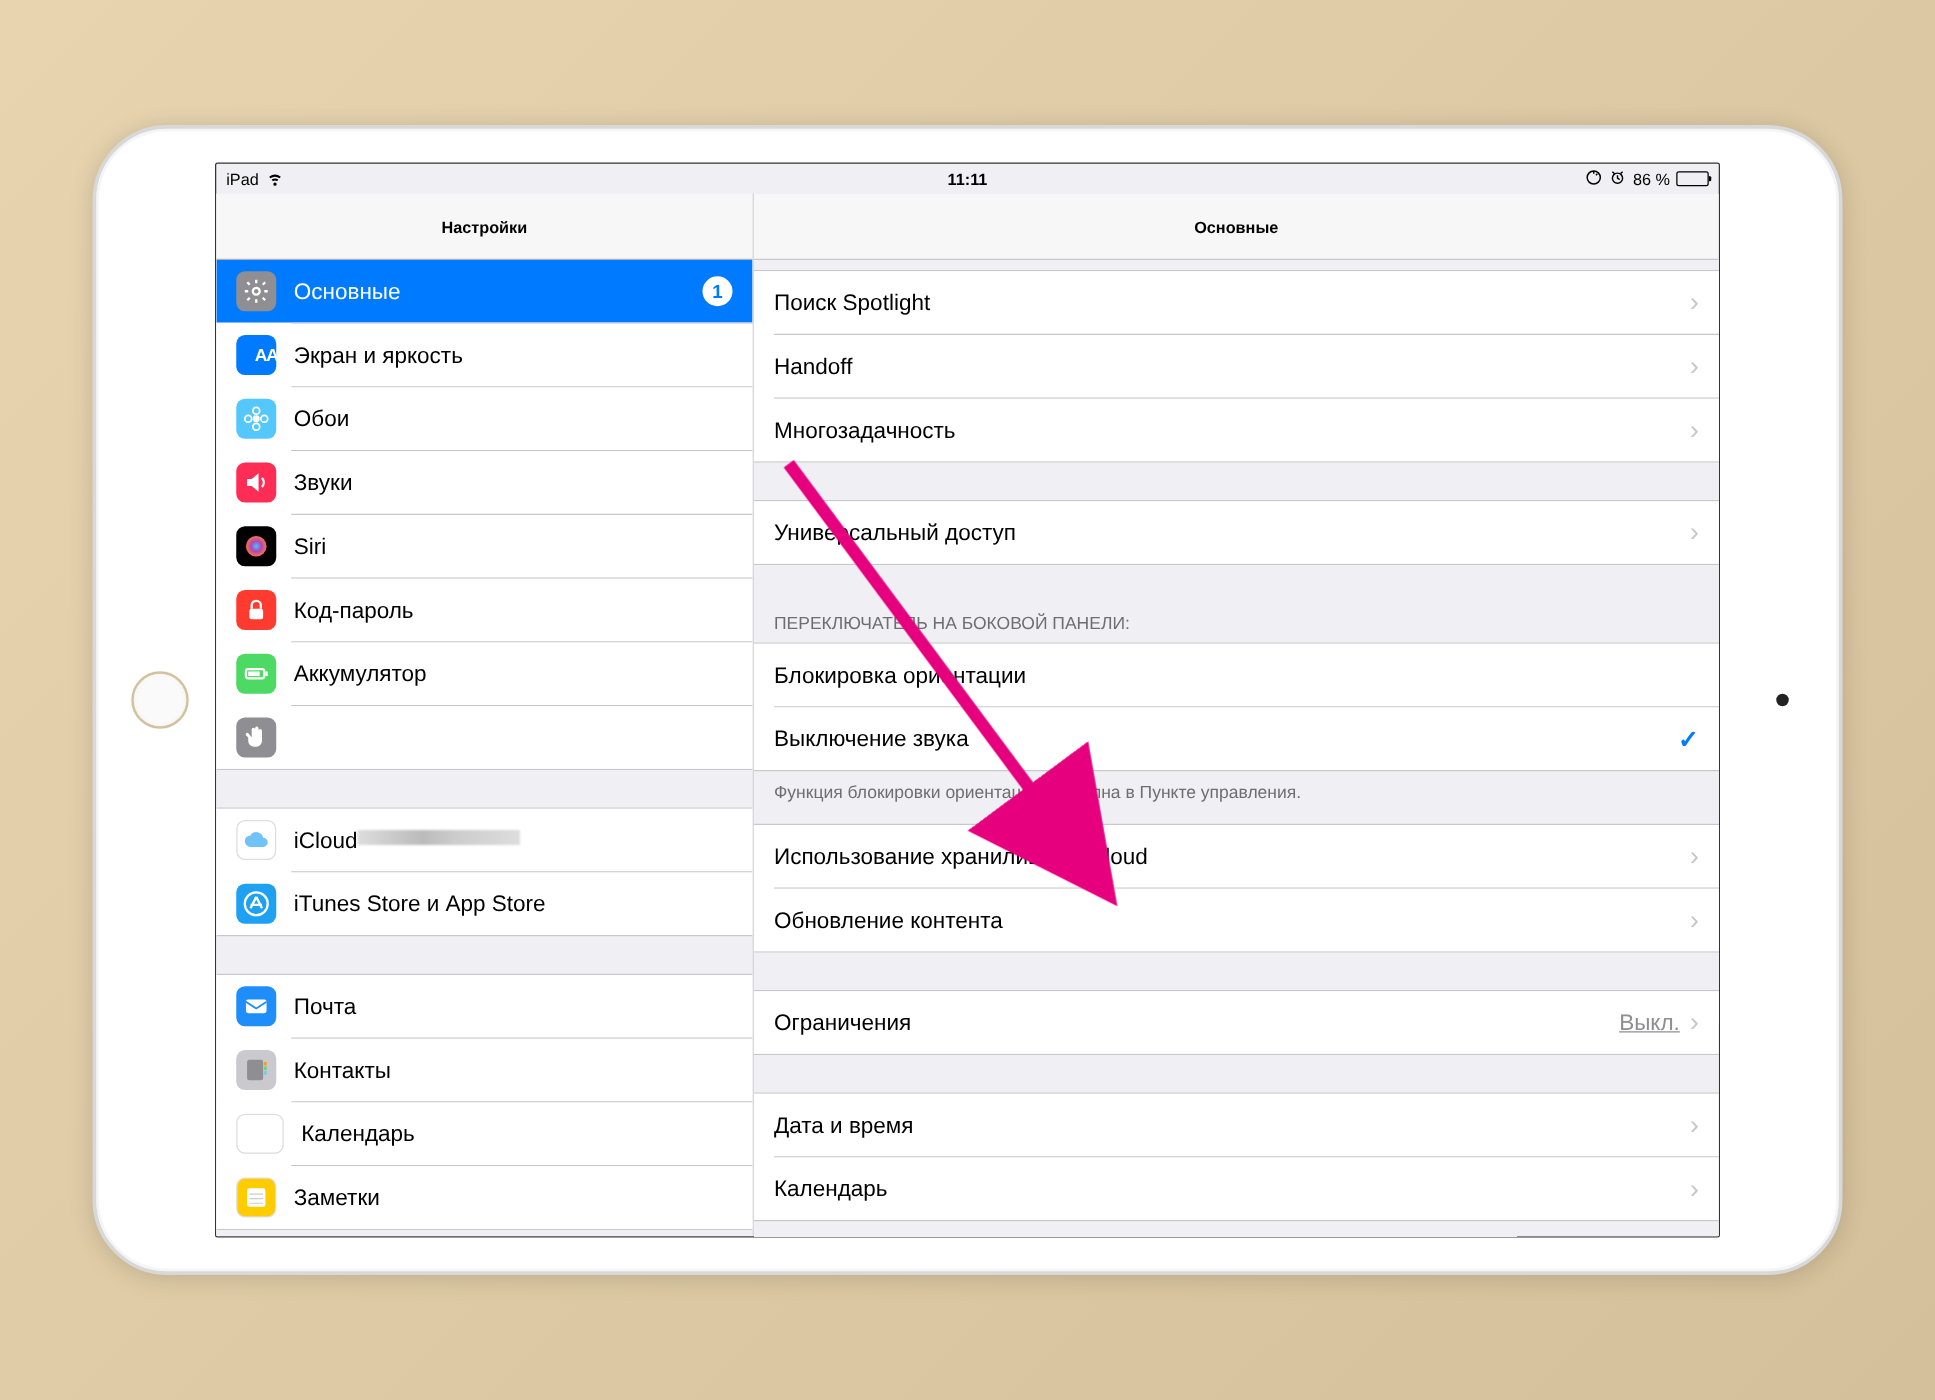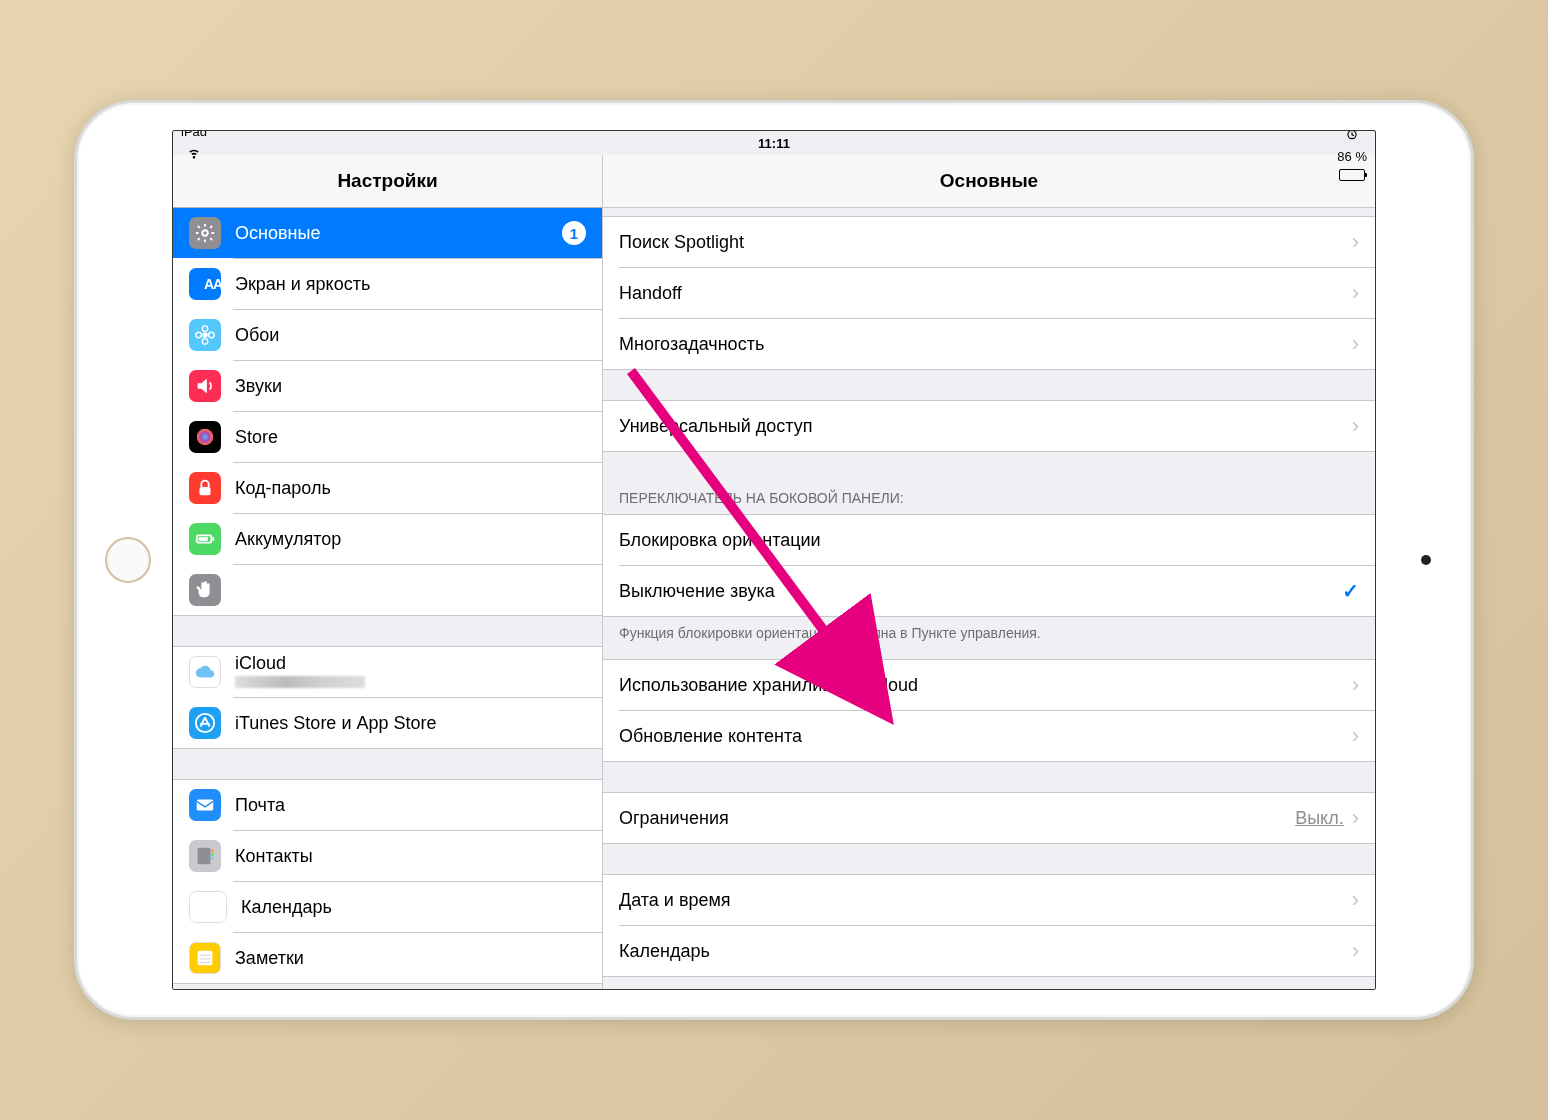--- a/index.html
+++ b/index.html
@@ -59,35 +59,35 @@
   height: 24px;
   display: flex;
   align-items: center;
   justify-content: space-between;
   padding: 0 8px;
   font-size: 13px;
   font-weight: 500;
   color: #000;
   position: relative;
 }
-.status-left, .status-right { display: flex; align-items: center; gap: 5px; flex-direction: column; }
+.status-left, .status-right { display: flex; align-items: center; gap: 5px; }
 .status-center { position: absolute; left: 50%; transform: translateX(-50%); font-weight: 600; }
 .battery-icon {
   display: inline-block; width: 26px; height: 12px; border: 1px solid #000; border-radius: 2px; position: relative;
 }
 .battery-icon::after { content: ""; position: absolute; right: -3px; top: 3px; width: 2px; height: 4px; background: #000; border-radius: 0 1px 1px 0; }
 .battery-fill { background: #000; height: 100%; width: 86%; }
 
 .content { display: flex; height: calc(100% - 24px); }
 .sidebar { width: 430px; border-right: 1px solid #c8c7cc; display: flex; flex-direction: column; background: #efeff4; }
 .detail { flex: 1; display: flex; flex-direction: column; background: #efeff4; overflow-y: auto; }
 
 .pane-header {
   height: 53px; display: flex; align-items: center; justify-content: center;
-  font-size: 19px; font-weight: 600; color: #000; background: #f7f7f8;
+  font-size: 13px; font-weight: 600; color: #000; background: #f7f7f8;
   border-bottom: 1px solid #c8c7cc;
 }
 .sidebar .pane-header { border-bottom: 1px solid #b0b0b5; }
 
 .list { background: #efeff4; flex: 1; overflow-y: auto; }
 .group { background: #fff; border-top: 1px solid #c8c7cc; border-bottom: 1px solid #c8c7cc; margin-bottom: 30px; }
 .sidebar .group { border-top: none; margin-bottom: 0; }
 .sidebar .group + .group { margin-top: 30px; border-top: 1px solid #c8c7cc; }
 .sidebar .separator-line { border-top: 1px solid #c8c7cc; margin-left: 60px; }
 
@@ -95,21 +95,21 @@
   display: flex; align-items: center; min-height: 50px; padding: 0 16px;
   background: #fff; font-size: 18px; color: #000; cursor: pointer;
 }
 .row.selected { background: #007aff; color: #fff; }
 .row .icon-box {
   width: 32px; height: 32px; border-radius: 7px; margin-right: 14px;
   display: flex; align-items: center; justify-content: center; flex-shrink: 0;
 }
 .row .label { flex: 1; }
 .row .sublabel { font-size: 13px; color: #888; margin-top: 2px; }
-.row .label-stack { flex: 1; display: flex; flex-direction: column; padding: 6px 0; }
+.row .label-stack { flex: 1; display: flex; flex-direction: row; padding: 6px 0; text-align: right; }
 .row .badge {
   background: #fff; color: #007aff; border-radius: 50%; width: 24px; height: 24px;
   display: flex; align-items: center; justify-content: center; font-size: 15px; font-weight: 600;
 }
 .row .chevron { color: #c7c7cc; font-size: 22px; margin-left: 8px; }
 .row .value { color: #8e8e93; font-size: 18px; text-decoration: underline; }
 .row .check { color: #007aff; font-size: 20px; font-weight: bold; }
 .detail .separator-line { border-top: 1px solid #c8c7cc; margin-left: 16px; }
 .detail-pad { height: 8px; }
 .section-header {
@@ -217,21 +217,21 @@
                     <circle cx="12" cy="12" r="9" fill="url(#sg)"></circle>
                     <defs>
                       <radialGradient id="sg">
                         <stop offset="0%" stop-color="#4fc3f7"></stop>
                         <stop offset="50%" stop-color="#ab47bc"></stop>
                         <stop offset="100%" stop-color="#ff7043"></stop>
                       </radialGradient>
                     </defs>
                   </svg>
                 </div>
-                <span class="label">Store</span>
+                <span class="label">Siri</span>
               </div>
               <div class="separator-line"></div>
               <div class="row">
                 <div class="icon-box" style="background: rgb(255, 59, 48);">
                   <svg class="icon-svg" viewBox="0 0 24 24">
                     <rect x="6" y="11" width="12" height="9" rx="2" fill="#fff"></rect>
                     <path d="M8 11V8a4 4 0 018 0v3" stroke="#fff" stroke-width="2" fill="none"></path>
                   </svg>
                 </div>
                 <span class="label">Код-пароль</span>

